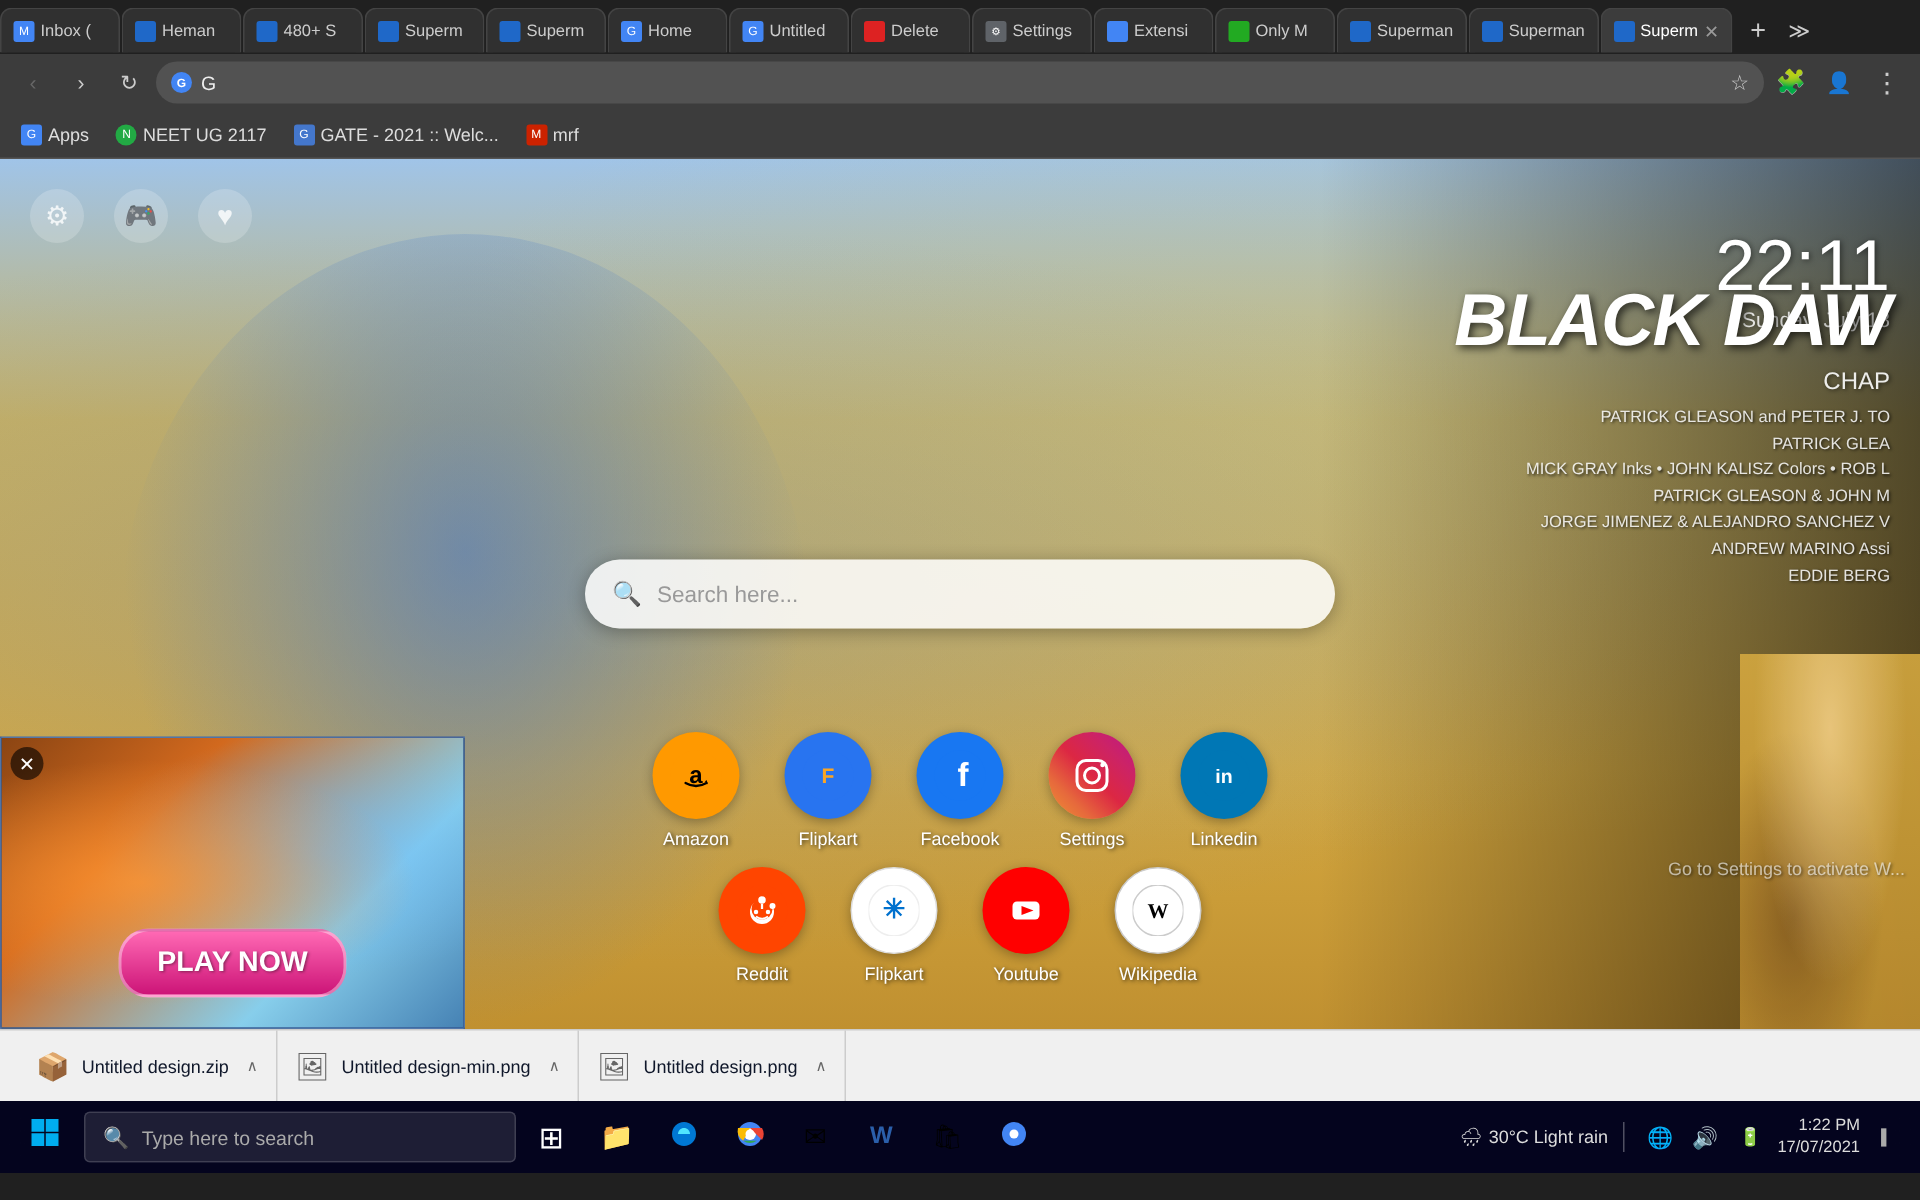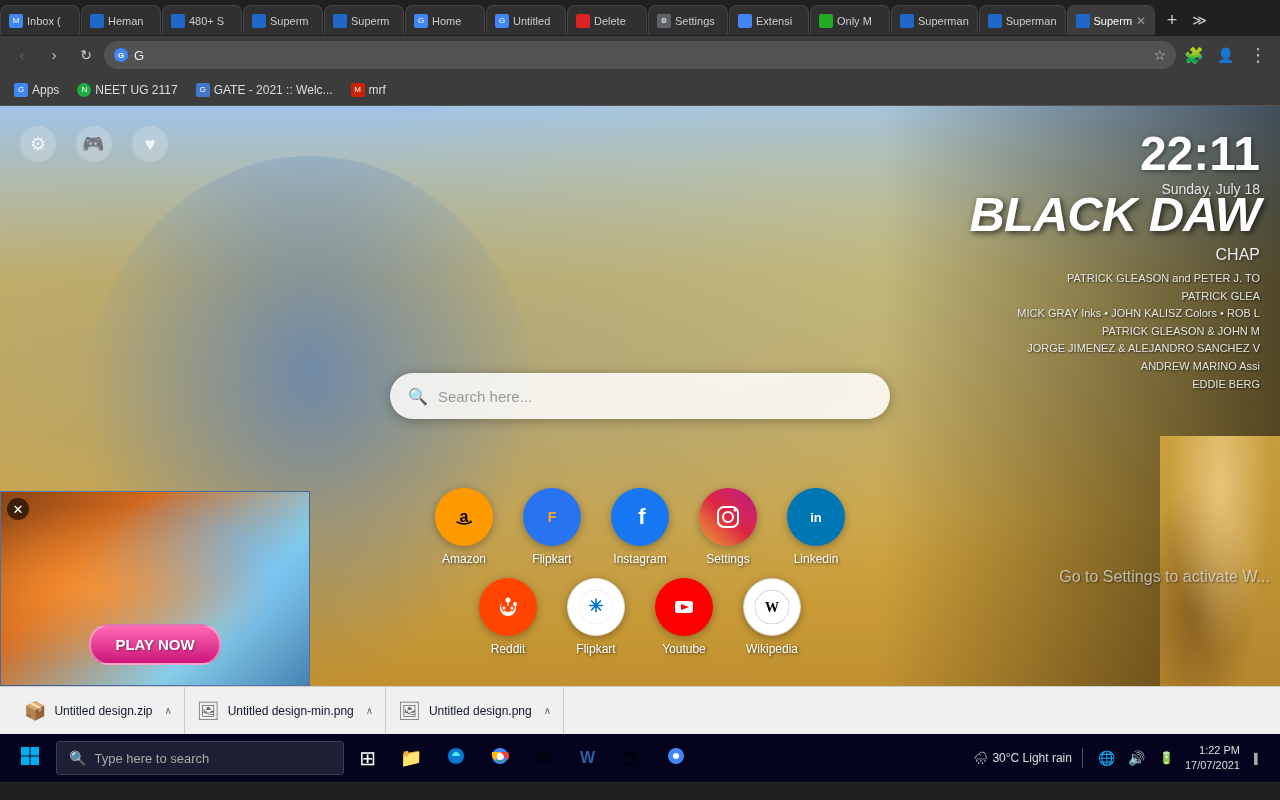--- a/index.html
+++ b/index.html
@@ -96,21 +96,21 @@
       width: 36px; height: 36px; border-radius: 50%;
       background: rgba(255,255,255,0.2);
       display: flex; align-items: center; justify-content: center;
       cursor: pointer; font-size: 18px; color: rgba(255,255,255,0.8);
     }
 
     
     .clock {
       position: absolute; top: 20px; right: 20px; text-align: right;
     }
-    .clock-time { font-size: 48px; font-weight: 700; color: #fff; text-shadow: 1px 1px 4px rgba(0,0,0,0.5); }
+    .clock-time { font-size: 48px; font-weight: 400; color: #fff; text-shadow: 1px 1px 4px rgba(0,0,0,0.5); margin-top: 24px; }
     .clock-date { font-size: 14px; color: rgba(255,255,255,0.85); text-shadow: 1px 1px 3px rgba(0,0,0,0.5); }
 
     
     .comic-text {
       position: absolute; right: 20px; top: 80px; text-align: right;
     }
     .comic-title { font-size: 49px; font-weight: 900; color: #fff; letter-spacing: -1px; text-shadow: 2px 2px 6px rgba(0,0,0,0.7); font-style: italic; }
     .comic-chapter { font-size: 16px; color: rgba(255,255,255,0.9); text-shadow: 1px 1px 3px rgba(0,0,0,0.6); margin-top: 4px; }
     .comic-credits { font-size: 11px; color: rgba(255,255,255,0.85); text-shadow: 1px 1px 2px rgba(0,0,0,0.7); line-height: 1.6; margin-top: 6px; }
 
@@ -165,21 +165,21 @@
     }
     .ad-close-btn {
       position: absolute; top: 6px; left: 6px; width: 22px; height: 22px;
       background: rgba(0,0,0,0.6); border-radius: 50%; color: #fff;
       display: flex; align-items: center; justify-content: center;
       font-size: 13px; cursor: pointer; z-index: 10;
     }
     .ad-play-btn {
       background: linear-gradient(180deg, #ff69b4, #cc1477);
       padding: 10px 24px; border-radius: 20px;
-      font-size: 15px; font-weight: bold; color: #fff;
+      font-size: 19px; font-weight: bold; color: #fff;
       cursor: pointer; text-shadow: 1px 1px 2px rgba(0,0,0,0.4);
       border: 2px solid rgba(255,255,255,0.4);
     }
     .ad-inner {
       width: 100%; height: 100%;
       background: 
         radial-gradient(ellipse at 30% 50%, rgba(255,150,50,0.8) 0%, transparent 60%),
         radial-gradient(ellipse at 70% 40%, rgba(100,180,255,0.5) 0%, transparent 50%),
         linear-gradient(135deg, #8B4513 0%, #D2691E 30%, #87CEEB 70%, #4682B4 100%);
       display: flex; align-items: flex-end; justify-content: center; padding-bottom: 20px;
@@ -224,21 +224,21 @@
     .taskbar-spacer { flex: 1; }
     .taskbar-system {
       display: flex; align-items: center; gap: 4px; padding: 0 8px;
     }
     .sys-weather { display: flex; align-items: center; gap: 4px; color: #ddd; font-size: 12px; }
     .sys-clock { text-align: right; font-size: 11px; color: #ddd; line-height: 1.4; }
 
     
     .activate-watermark {
       position: absolute; bottom: 100px; right: 10px;
-      font-size: 16px; color: rgba(255,255,255,0.6);
+      font-size: 12px; color: rgba(255,255,255,0.6);
       text-shadow: 1px 1px 2px rgba(0,0,0,0.5);
       text-align: right;
     }
 
     
     .taskbar-icons-group {
       display: flex; align-items: center; gap: 2px;
     }
   </style>
 </head>
@@ -412,21 +412,21 @@
       <span class="social-label">Flipkart</span>
     </div>
 
     <div class="social-item">
       <div class="social-circle icon-facebook">
         <svg width="34" height="34" viewBox="0 0 34 34">
           <circle cx="17" cy="17" r="17" fill="#1877f2"></circle>
           <text x="19" y="24" text-anchor="middle" font-size="22" font-weight="bold" fill="#fff">f</text>
         </svg>
       </div>
-      <span class="social-label">Instagram</span>
+      <span class="social-label">Facebook</span>
     </div>
 
     <div class="social-item">
       <div class="social-circle" style="background:linear-gradient(45deg,#f09433,#e6683c,#dc2743,#cc2366,#bc1888);">
         <svg width="30" height="30" viewBox="0 0 30 30">
           <rect x="5" y="5" width="20" height="20" rx="6" fill="none" stroke="#fff" stroke-width="2"></rect>
           <circle cx="15" cy="15" r="5" fill="none" stroke="#fff" stroke-width="2"></circle>
           <circle cx="22" cy="8" r="1.5" fill="#fff"></circle>
         </svg>
       </div>

